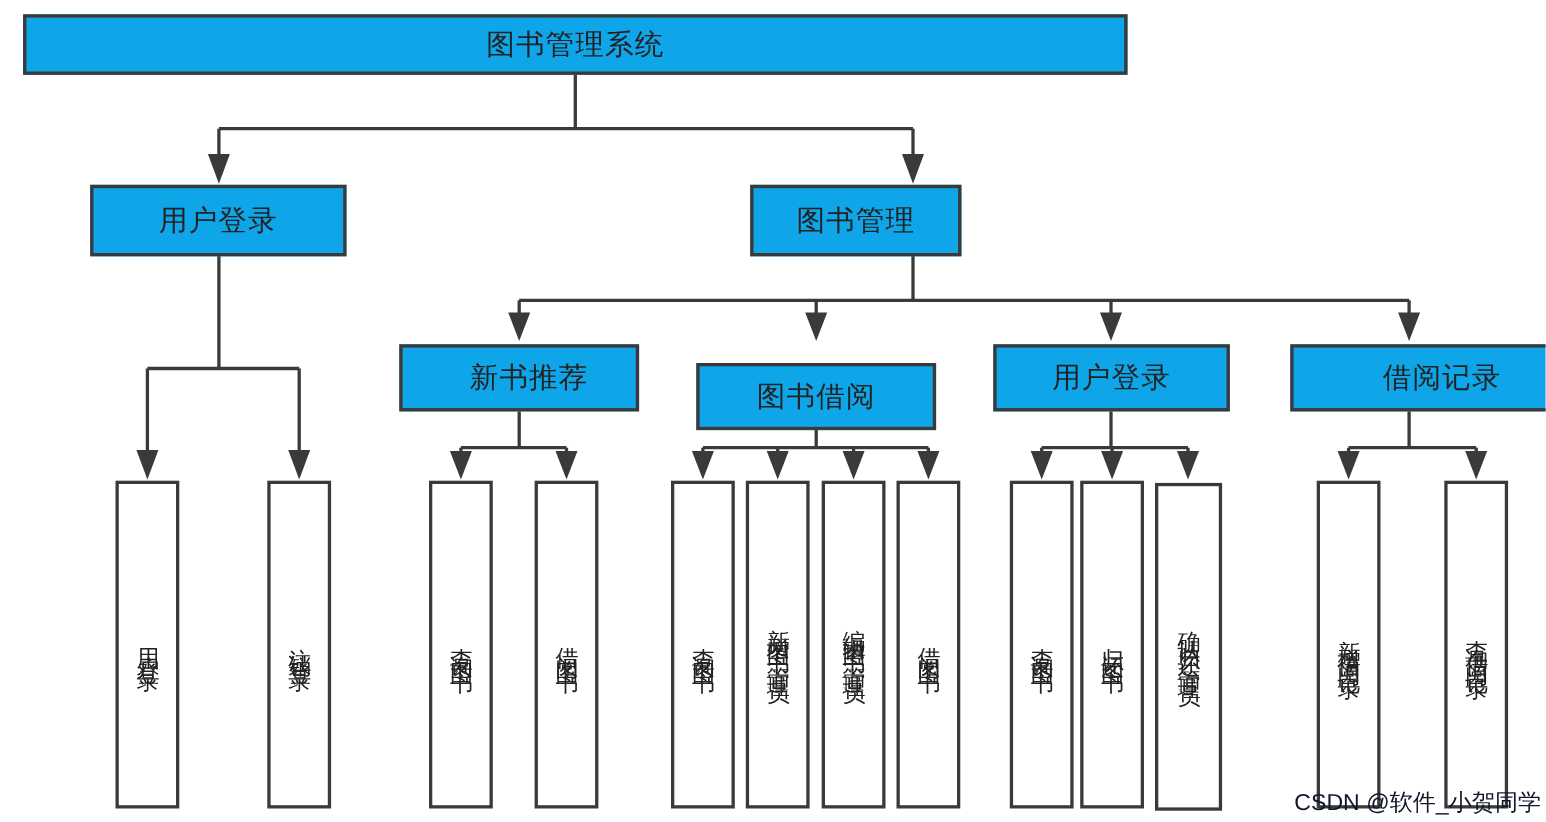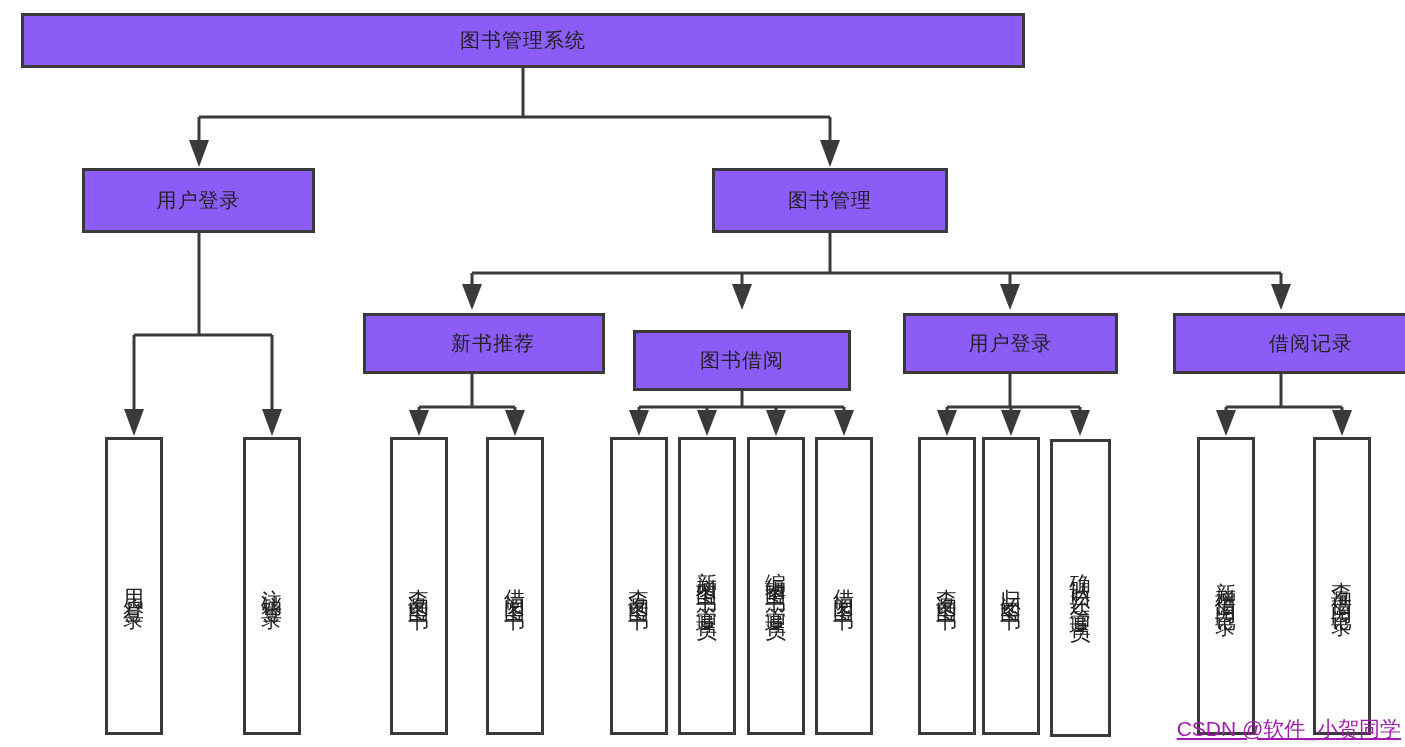--- a/index.html
+++ b/index.html
@@ -21,26 +21,26 @@
     position: absolute;
     left: 0; top: 0;
     width: 1405px;
     height: 747px;
     z-index: 1;
   }
   .node {
     position: absolute;
     box-sizing: border-box;
     border: 3px solid #3a3a3a;
-    background: #8b5cf6;
+    background: #0ea5e9;
     display: flex;
     align-items: center;
     justify-content: center;
     color: #222222;
-    font-size: 20px;
+    font-size: 26px;
     letter-spacing: 1px;
     z-index: 2;
     white-space: nowrap;
   }
   .vnode {
     position: absolute;
     box-sizing: border-box;
     border: 3px solid #3a3a3a;
     background: #ffffff;
     display: flex;
@@ -54,24 +54,23 @@
     writing-mode: vertical-rl;
     text-orientation: mixed;
     letter-spacing: 7px;
     line-height: 1;
   }
   .watermark {
     position: absolute;
     right: 4px;
     bottom: 4px;
     font-size: 21px;
-    color: #a21caf;
+    color: #0f172a;
     z-index: 3;
     white-space: nowrap;
-    text-decoration: underline;
   }
 </style>
 </head>
 <body>
 
 <div class="canvas">
 
   <svg class="connectors" viewBox="0 0 1405 747" xmlns="http://www.w3.org/2000/svg" fill="none" stroke="#3a3a3a" stroke-width="3">
 
     <path d="M523 68 V117"></path>
@@ -130,23 +129,23 @@
     <path d="M1226 407 H1342"></path>
     <path d="M1226 407 V414"></path>
     <polygon fill="#3a3a3a" stroke="none" points="1216,410 1236,410 1226,436"></polygon>
     <path d="M1342 407 V414"></path>
     <polygon fill="#3a3a3a" stroke="none" points="1332,410 1352,410 1342,436"></polygon>
   </svg>
 
   <div class="node" style="left:21px; top:13px; width:1004px; height:55px;">图书管理系统</div>
 
   <div class="node" style="left:82px; top:168px; width:233px; height:65px;">用户登录</div>
-  <div class="node" style="left:712px; top:168px; width:236px; height:65px;">图书管理</div>
+  <div class="node" style="left:682px; top:168px; width:192px; height:65px;">图书管理</div>
 
-  <div class="node" style="left:363px; top:313px; width:242px; height:61px;padding-left:18px;">新书推荐</div>
+  <div class="node" style="left:363px; top:313px; width:218px; height:61px;padding-left:18px;">新书推荐</div>
   <div class="node" style="left:633px; top:330px; width:218px; height:61px;">图书借阅</div>
   <div class="node" style="left:903px; top:313px; width:215px; height:61px;">用户登录</div>
   <div class="node" style="left:1173px; top:313px; width:244px; height:61px;padding-left:32px;">借阅记录</div>
 
   <div class="vnode" style="left:105px; top:437px; width:58px; height:298px;">
     <span class="vtext">用户登录</span>
   </div>
   <div class="vnode" style="left:243px; top:437px; width:58px; height:298px;">
     <span class="vtext">注销登录</span>
   </div>

